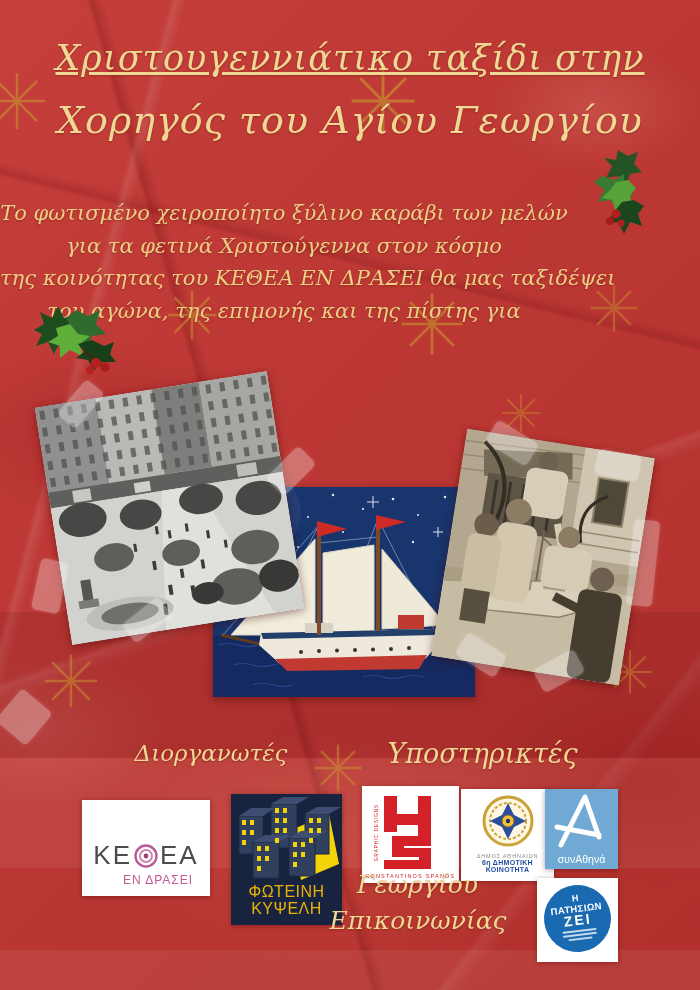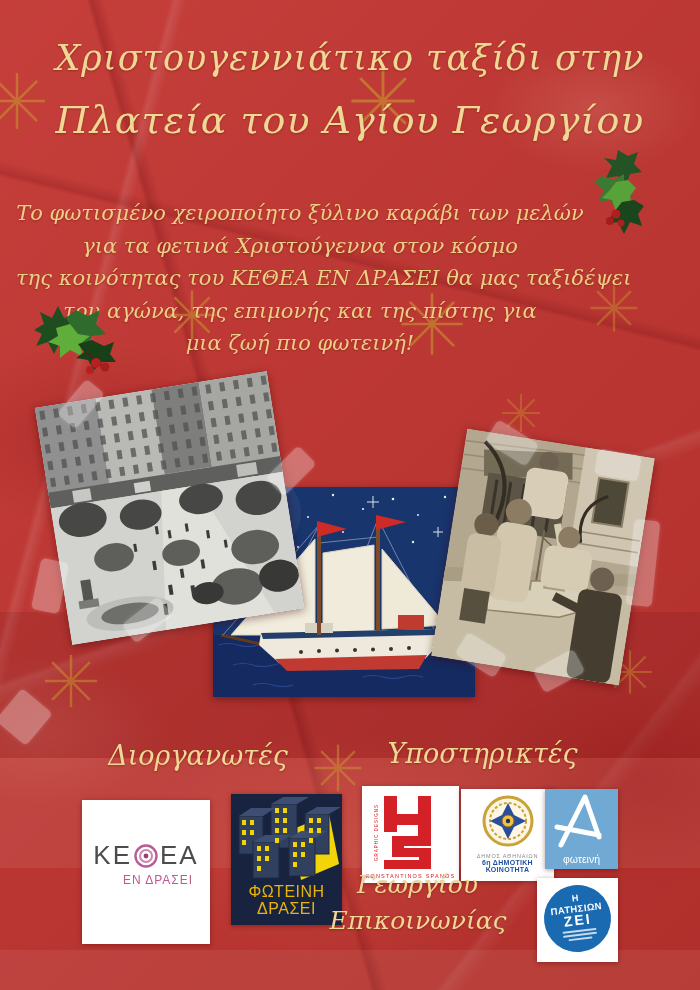--- a/index.html
+++ b/index.html
@@ -22,43 +22,43 @@
   }
   .band-dark{position:absolute;left:0;width:700px;background:rgba(60,0,5,.10);}
   .band-light{position:absolute;left:0;width:700px;background:rgba(255,235,220,.08);}
   .gold{
     position:absolute;
     font-family:"DejaVu Serif", serif;font-style:italic;
     color:#efd894;text-align:center;
     text-shadow:0 1px 2px rgba(110,25,10,.45);
     white-space:nowrap;
   }
-  .title1{left:0;width:700px;top:38px;font-size:35px;letter-spacing:1px;}
+  .title1{left:0;width:700px;top:38px;font-size:35px;letter-spacing:1px;text-decoration:underline;}
   .title2{left:0;width:700px;top:98px;font-size:38px;letter-spacing:1px;}
-  .intro{position:absolute;left:0;top:197px;width:568px;text-align:center;margin-left:16px;}
+  .intro{position:absolute;left:0;top:197px;width:568px;text-align:center;}
   .iline{
     font-family:"DejaVu Serif", serif;font-style:italic;
     color:#eccf85;font-size:21px;line-height:32.5px;
     text-shadow:0 1px 2px rgba(110,25,10,.45);white-space:nowrap;
   }
   .star{position:absolute;opacity:.75;pointer-events:none;}
   .holly{position:absolute;pointer-events:none;}
   .photo{position:absolute;box-shadow:0 2px 8px rgba(60,0,5,.45);}
   .photo svg{display:block;}
   .tape{
     position:absolute;background:rgba(255,255,255,.30);
     border-radius:5px;box-shadow:0 0 4px rgba(255,255,255,.18);
   }
-  .label-organizers{left:88px;top:740px;width:220px;font-size:27px;text-align:center;}
+  .label-organizers{left:101px;top:740px;width:220px;font-size:23px;text-align:center;}
   .label-supporters{left:375px;top:738px;width:215px;font-size:27px;}
   .sponsor1{left:335px;top:870px;width:165px;font-size:25px;}
   .sponsor2{left:318px;top:906px;width:200px;font-size:25px;}
   .logobox{position:absolute;background:#fff;box-shadow:0 1px 5px rgba(70,0,5,.4);}
   
-  .kethea{left:82px;top:800px;width:128px;height:144px;text-align:center;}
+  .kethea{left:82px;top:800px;width:128px;height:96px;text-align:center;}
   .kethea .row{margin-top:40px;display:flex;align-items:center;justify-content:center;gap:1px;}
   .kethea .kt{font-size:26px;letter-spacing:2px;color:#4c4c4c;font-weight:400;}
   .kethea .sub{margin-top:2px;font-size:12px;letter-spacing:1px;color:#c2588e;padding-left:24px;}
   
   .kypseli{left:231px;top:794px;width:111px;height:131px;background:#18233f;text-align:center;box-shadow:0 1px 5px rgba(70,0,5,.4);position:absolute;}
   .kypseli .txt{position:absolute;left:0;bottom:8px;width:100%;color:#eab308;font-weight:normal;font-size:16px;line-height:17px;letter-spacing:.5px;margin-top:8px;}
   
   .ks{left:362px;top:786px;width:97px;height:97px;}
   .ks .side{position:absolute;left:-26px;top:44px;width:80px;transform:rotate(-90deg);font-size:4.5px;color:#d42127;letter-spacing:1px;text-align:center;}
   .ks .name{position:absolute;left:0;bottom:4px;width:100%;text-align:center;font-size:5.5px;color:#d42127;letter-spacing:1.2px;}
@@ -172,40 +172,39 @@
         <g stroke="#c9952f" stroke-width="2" opacity=".55">
           <line x1="20" y1="2" x2="20" y2="38"></line>
           <line x1="2" y1="20" x2="38" y2="20"></line>
           <line x1="7" y1="7" x2="33" y2="33"></line>
           <line x1="33" y1="7" x2="7" y2="33"></line>
         </g>
       </svg>
   </div>
 
   <div class="gold title1">Χριστουγεννιάτικο ταξίδι στην</div>
-  <div class="gold title2">Πλατεία του Αγίου Γεωργίου</div>
+  <div class="gold title2">Χορηγός του Αγίου Γεωργίου</div>
 
   <div class="holly" style="left:592px;top:148px;">
     <svg width="62" height="92" viewBox="0 0 62 92">
       <path d="M26,2 L36,8 L46,4 L42,16 L50,24 L38,26 L34,38 L26,28 L14,30 L20,18 L12,10 L24,12 Z" fill="#245426"></path>
       <path d="M10,28 L22,32 L32,26 L32,40 L42,48 L30,50 L26,62 L18,52 L6,54 L12,42 L2,34 Z" fill="#3a7a33"></path>
       <path d="M24,34 L36,32 L44,40 L38,48 L40,58 L30,54 L24,64 L20,52 L10,50 L18,42 Z" fill="#57a33a"></path>
       <path d="M30,54 L42,52 L52,58 L46,66 L50,78 L38,74 L32,86 L26,74 L14,76 L22,64 Z" fill="#1b451c"></path>
       <circle cx="24" cy="66" r="4.5" fill="#b01e1e"></circle>
         <circle cx="18" cy="73" r="4" fill="#a61c1c"></circle>
         <circle cx="29" cy="75" r="3.5" fill="#b01e1e"></circle>
     </svg>
   </div>
 
   <div class="intro">
     <div class="iline">Το φωτισμένο χειροποίητο ξύλινο καράβι των μελών</div>
     <div class="iline">για τα φετινά Χριστούγεννα στον κόσμο</div>
     <div class="iline">της κοινότητας του ΚΕΘΕΑ ΕΝ ΔΡΑΣΕΙ θα μας ταξιδέψει</div>
     <div class="iline">του αγώνα, της επιμονής και της πίστης για</div>
-    <div class="iline">μια ζωή πιο φωτεινή!</div>
   </div>
 
   <div class="holly" style="left:26px;top:300px;">
     <svg width="95" height="80" viewBox="0 0 95 80">
       <path d="M8,30 L18,24 L14,12 L26,18 L32,6 L38,18 L50,14 L44,26 L54,32 L42,36 L46,48 L34,42 L28,54 L22,42 L10,46 L16,34 Z" fill="#1e4d20"></path>
       <path d="M40,18 L50,10 L62,16 L74,10 L70,24 L80,34 L66,36 L60,48 L52,38 L40,40 L46,28 Z" fill="#2e6b2d"></path>
       <path d="M30,28 L44,24 L52,34 L64,36 L54,44 L56,56 L44,50 L34,58 L34,46 L22,42 L32,36 Z" fill="#5fae3a"></path>
       <path d="M52,44 L66,40 L78,46 L88,42 L84,54 L90,62 L76,62 L68,70 L62,60 L50,58 L58,52 Z" fill="#173f18"></path>
       <path d="M60,52 L76,66" stroke="#4a2510" stroke-width="2"></path>
       <circle cx="70" cy="63" r="5" fill="#b62020"></circle>
@@ -455,21 +454,21 @@
           <rect x="26" y="72" width="4" height="5"></rect>
         <rect x="62" y="48" width="4" height="5"></rect>
           <rect x="70" y="48" width="4" height="5"></rect>
           <rect x="62" y="58" width="4" height="5"></rect>
           <rect x="70" y="58" width="4" height="5"></rect>
           <rect x="62" y="68" width="4" height="5"></rect>
       </g>
     </svg>
     <div class="txt">
       <div>ΦΩΤΕΙΝΗ</div>
-      <div>ΔΡΑΣΕΙ</div>
+      <div>ΚΥΨΕΛΗ</div>
     </div>
   </div>
 
   <div class="logobox ks">
     <svg width="97" height="97" viewBox="0 0 97 97">
       <g fill="#d42127">
         <rect x="22" y="10" width="13" height="36"></rect>
         <rect x="56" y="10" width="13" height="26"></rect>
         <rect x="22" y="28" width="47" height="11"></rect>
         <rect x="56" y="36" width="13" height="14"></rect>
@@ -498,21 +497,21 @@
     <div class="l2">6η ΔΗΜΟΤΙΚΗ ΚΟΙΝΟΤΗΤΑ</div>
   </div>
 
   <div class="synathina">
     <svg width="73" height="62" viewBox="0 0 73 62">
       <g stroke="#fff" stroke-width="5" fill="none" stroke-linecap="round" stroke-linejoin="round">
         <polyline points="16,56 40,8 54,48"></polyline>
         <line x1="12" y1="38" x2="54" y2="46"></line>
       </g>
     </svg>
-    <div class="lbl">φωτεινή</div>
+    <div class="lbl">συνΑθηνά</div>
   </div>
 
   <div class="gold sponsor1">Γεωργίου</div>
   <div class="gold sponsor2">Επικοινωνίας</div>
 
   <div class="logobox patision">
     <div class="circle">
       <div class="p1">Η</div>
       <div class="p2">ΠΑΤΗΣΙΩΝ</div>
       <div class="p3">ΖΕΙ</div>

